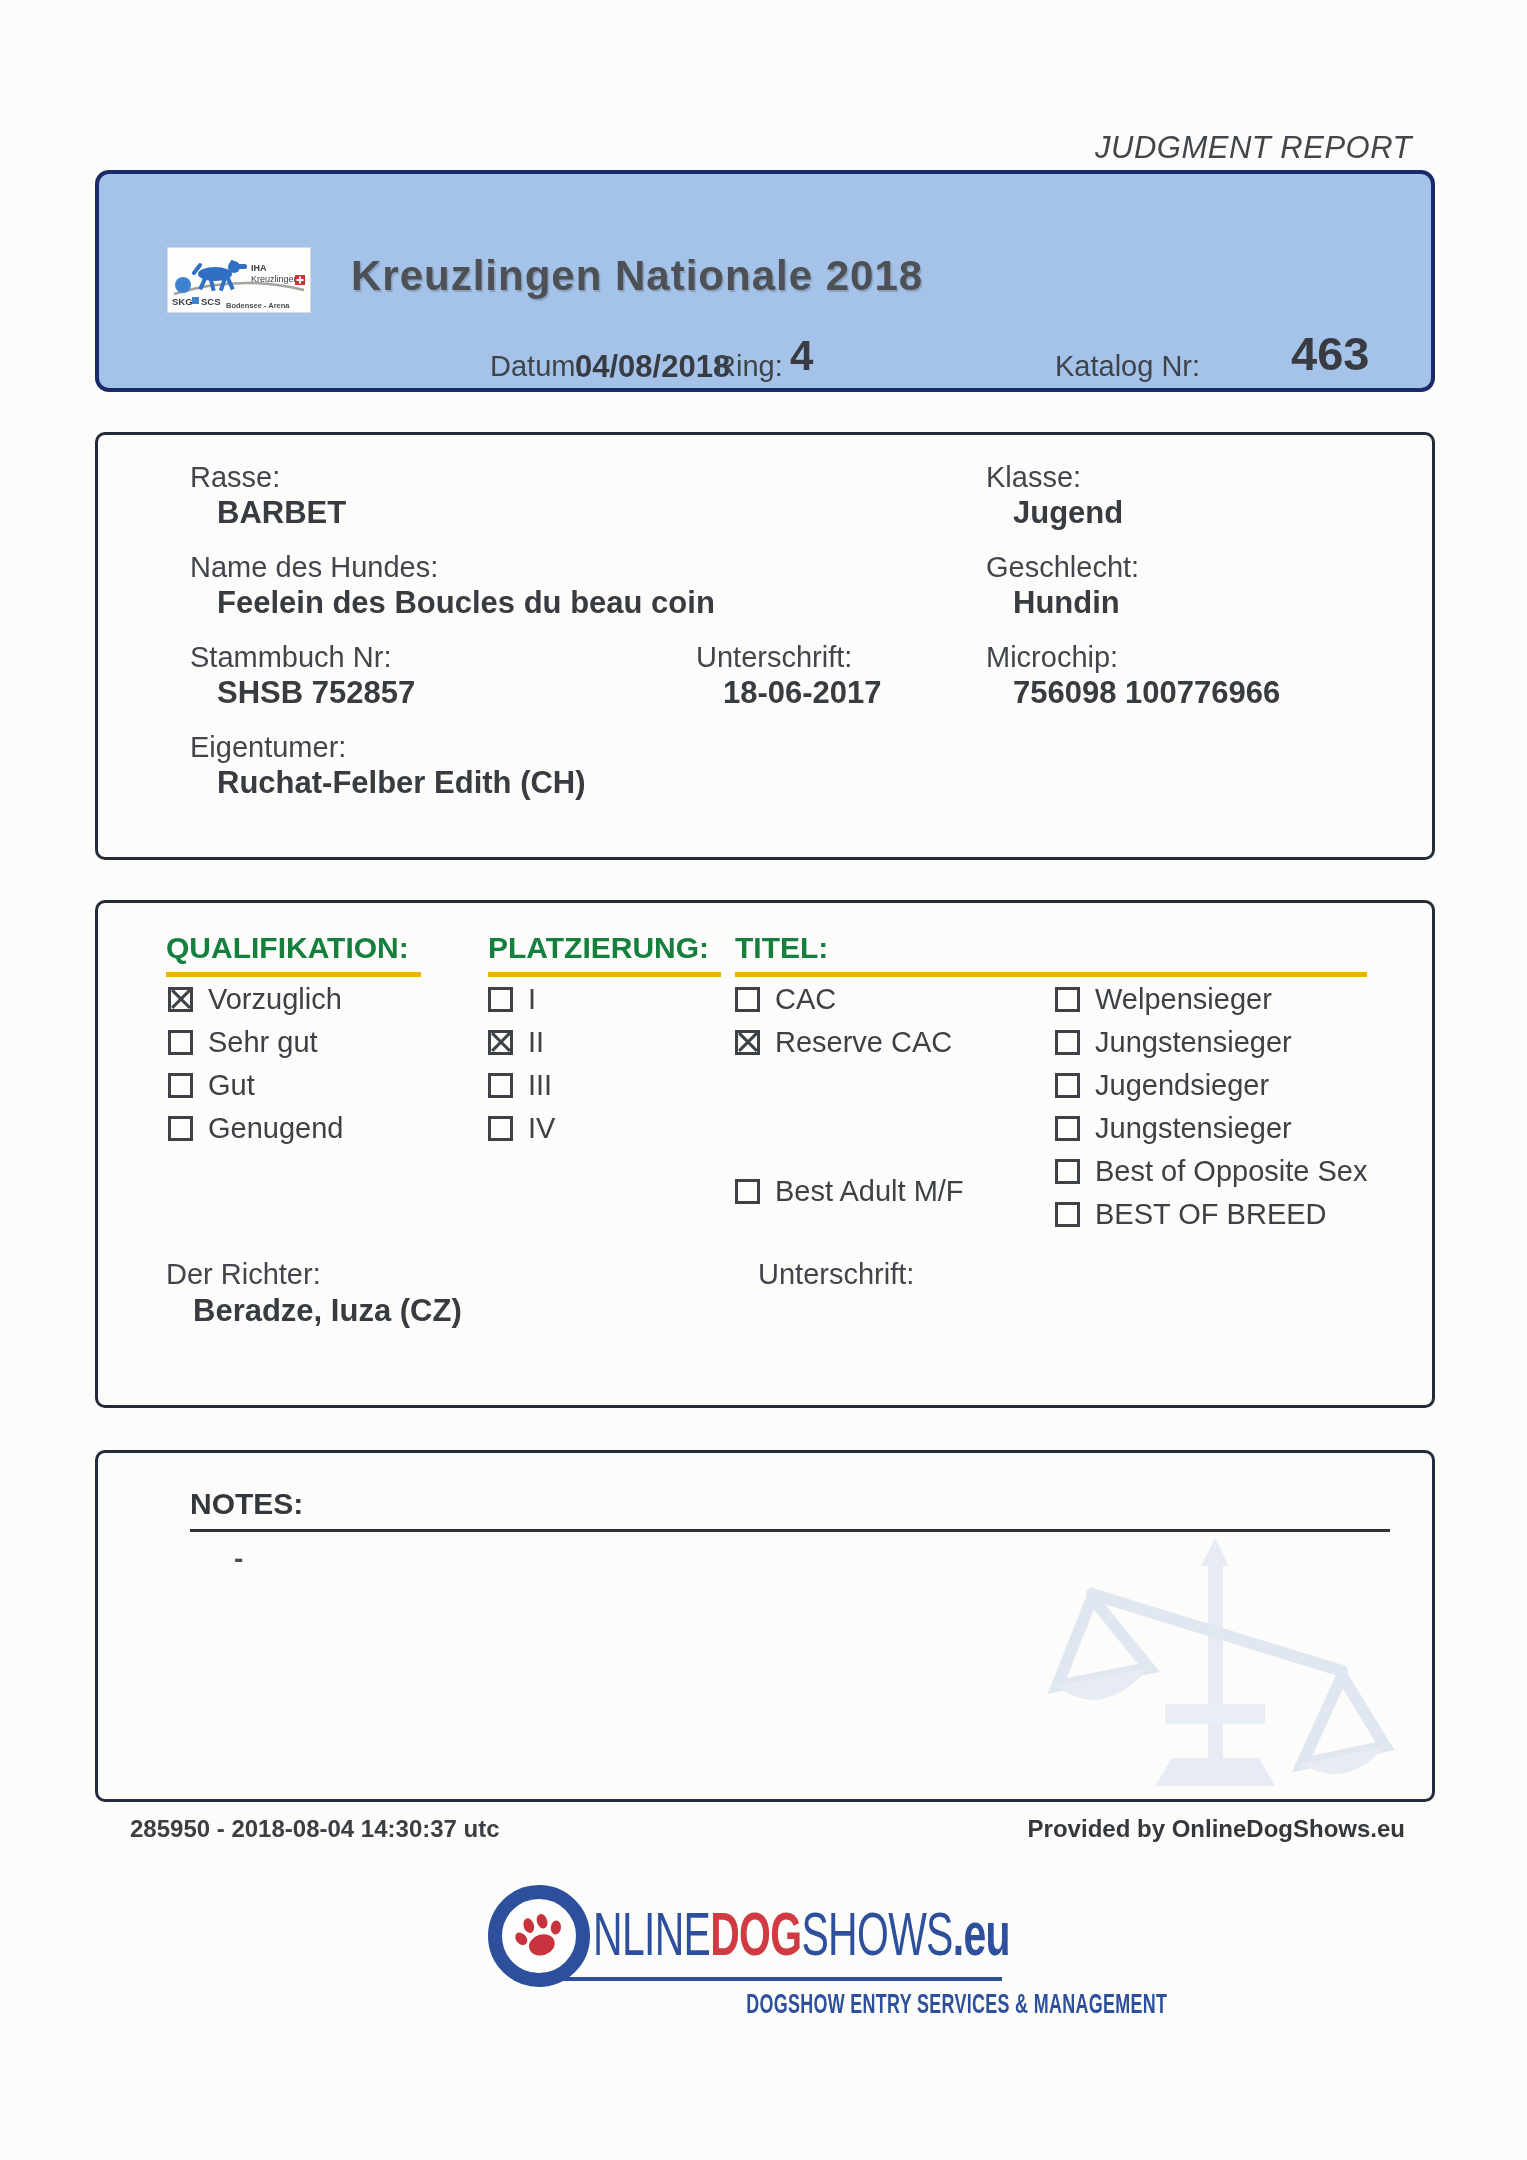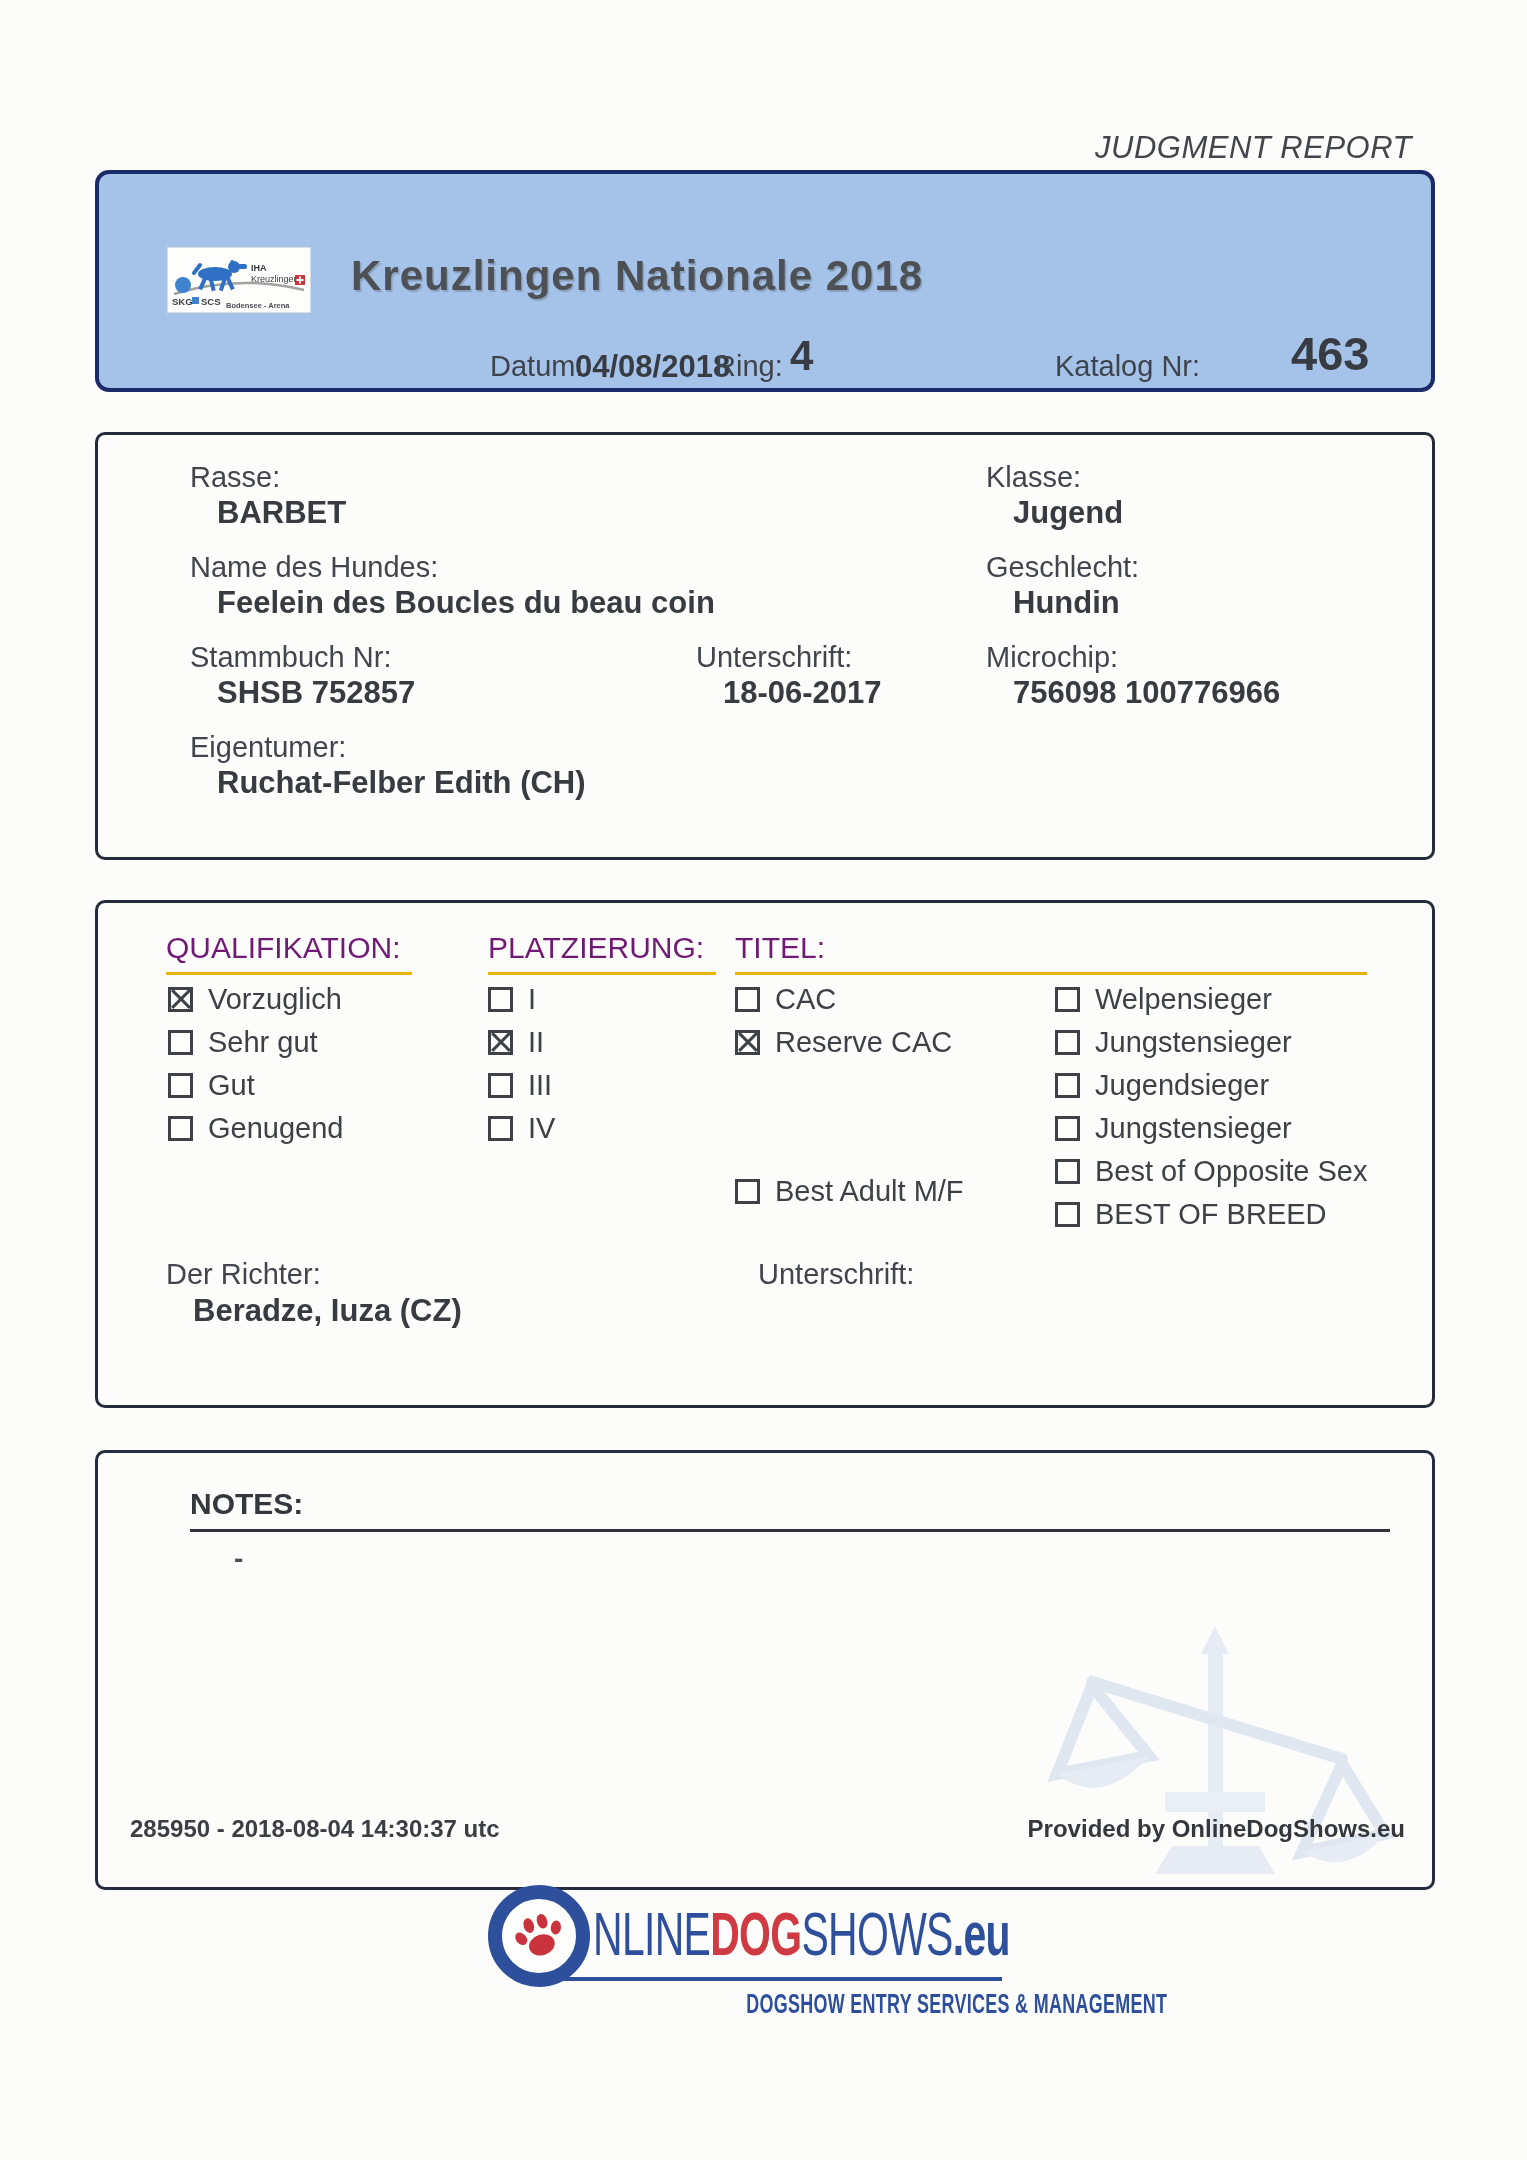--- a/index.html
+++ b/index.html
@@ -42,29 +42,29 @@
   .katalog-val { left:1192px; top:152px; font-size:47px; }
 
   
   .frame {
     position:absolute; left:95px; width:1340px;
     background:#fcfcfb; border:3px solid #252b38; border-radius:10px;
     box-sizing:border-box;
   }
   .info-box { top:432px; height:428px; }
   .qual-box { top:900px; height:508px; }
-  .notes-box{ top:1450px; height:440px; border-color:#242c3e; }
+  .notes-box{ top:1450px; height:352px; border-color:#242c3e; }
 
   .f-lbl { position:absolute; font-size:29px; color:#42464c; white-space:nowrap; }
   .f-val { position:absolute; font-size:31px; font-weight:bold; color:#383c41; white-space:nowrap; }
 
   
   .sec-head {
-    position:absolute; font-size:30px; font-weight:normal; color:#701a75;
-    border-bottom:3px solid #eab308; padding:0 12px 7px 0; white-space:nowrap;
+    position:absolute; font-size:30px; font-weight:bold; color:#15803d;
+    border-bottom:5px solid #eab308; padding:0 12px 7px 0; white-space:nowrap;
   }
   .col { position:absolute; }
   .opt { display:flex; align-items:center; gap:15px; height:32px; margin-bottom:11px; }
   .opt .lbl { font-size:29px; color:#3d4146; white-space:nowrap; }
   .cb {
     position:relative; width:25px; height:25px; flex:0 0 25px;
     border:3px solid #3e4247; box-sizing:border-box; background:#fdfdfc;
   }
   .cb[data-checked="true"]::before,
   .cb[data-checked="true"]::after {

